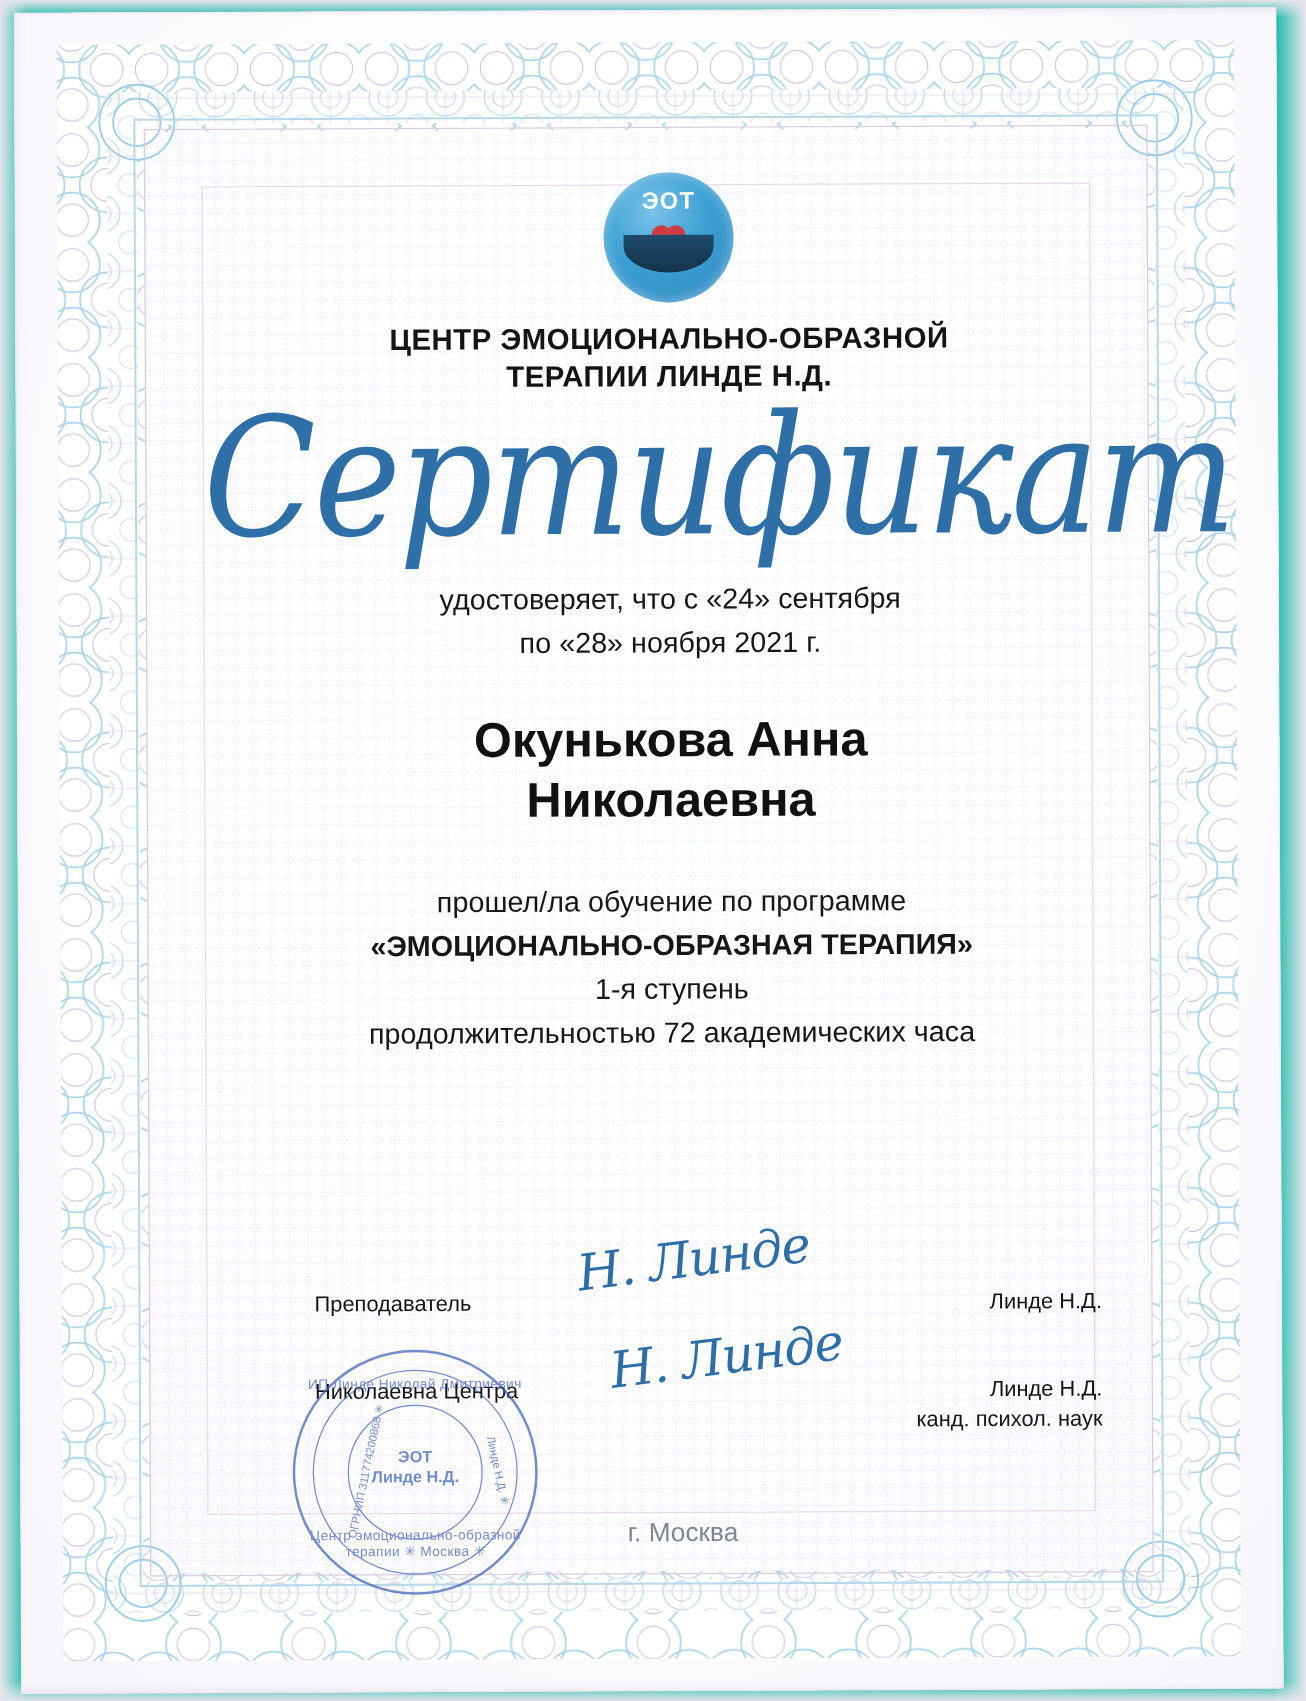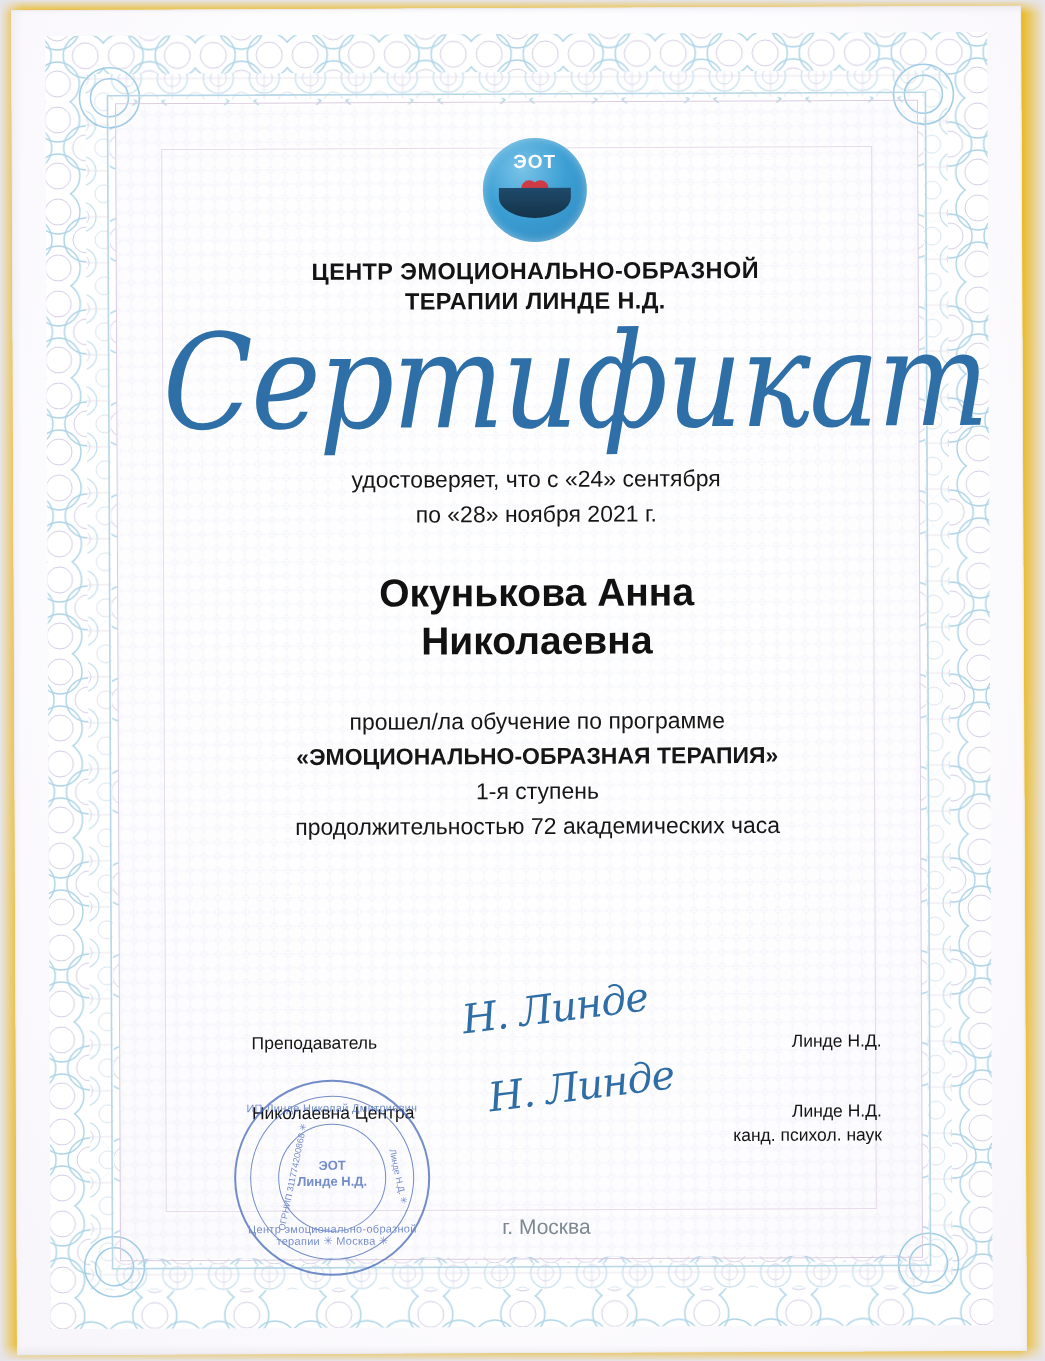--- a/index.html
+++ b/index.html
@@ -12,21 +12,21 @@
     height: 1361px;
     font-family: "Liberation Sans", sans-serif;
     overflow: hidden;
   }
 
   
   .scan {
     position: relative;
     width: 1045px;
     height: 1361px;
-    background: #eab308;
+    background: #14b8a6;
     overflow: hidden;
   }
   .paper {
     position: absolute;
     left: 14px;
     top: 8px;
     width: 1010px;
     height: 1345px;
     background:
       radial-gradient(ellipse at 50% 40%, #ffffff 0%, #fdfcfe 55%, #f7f5fa 100%);

